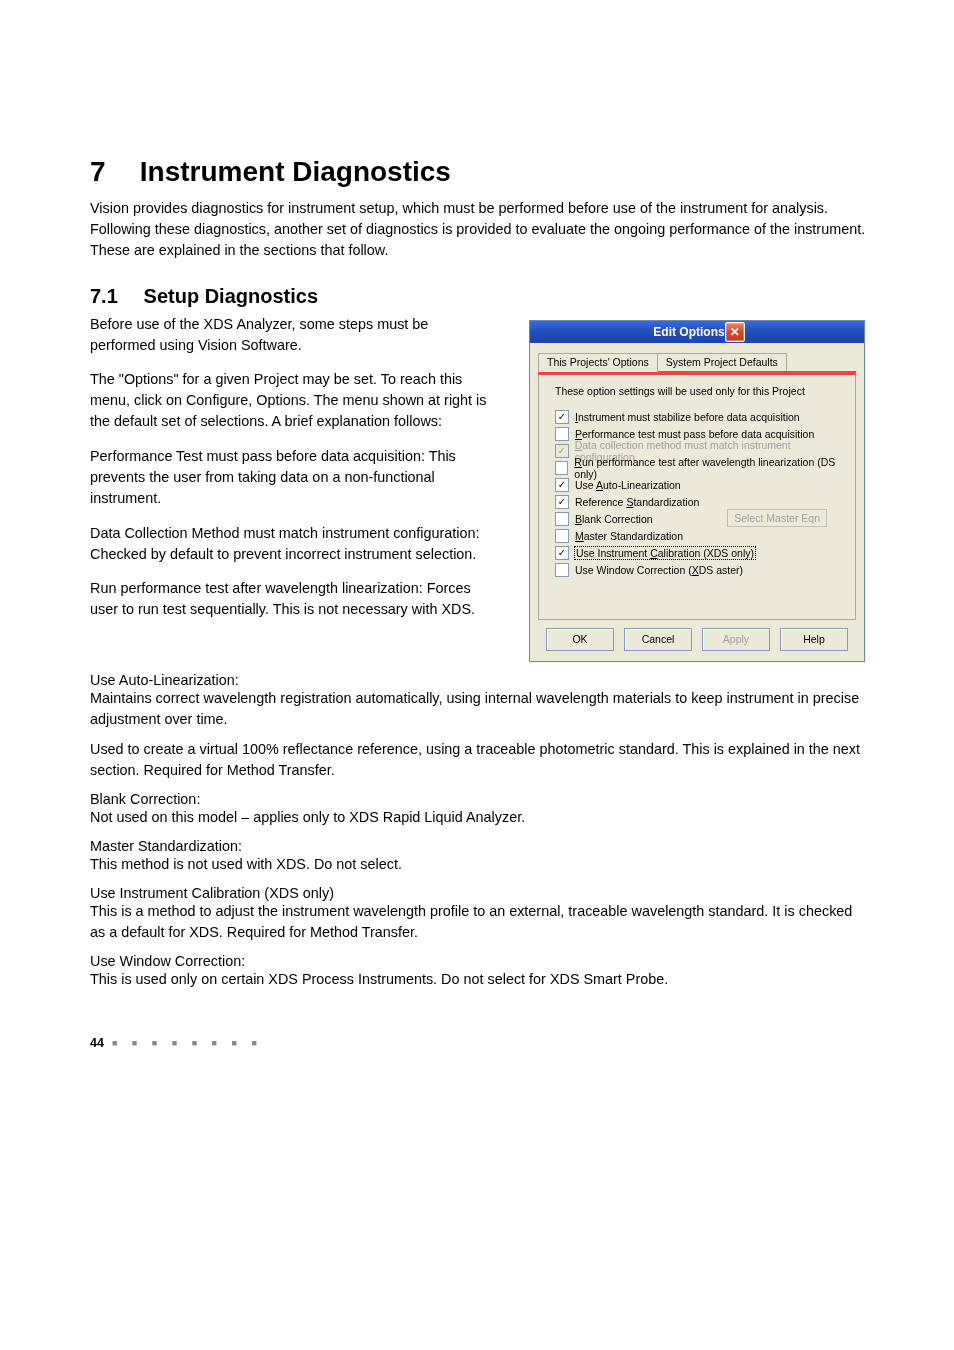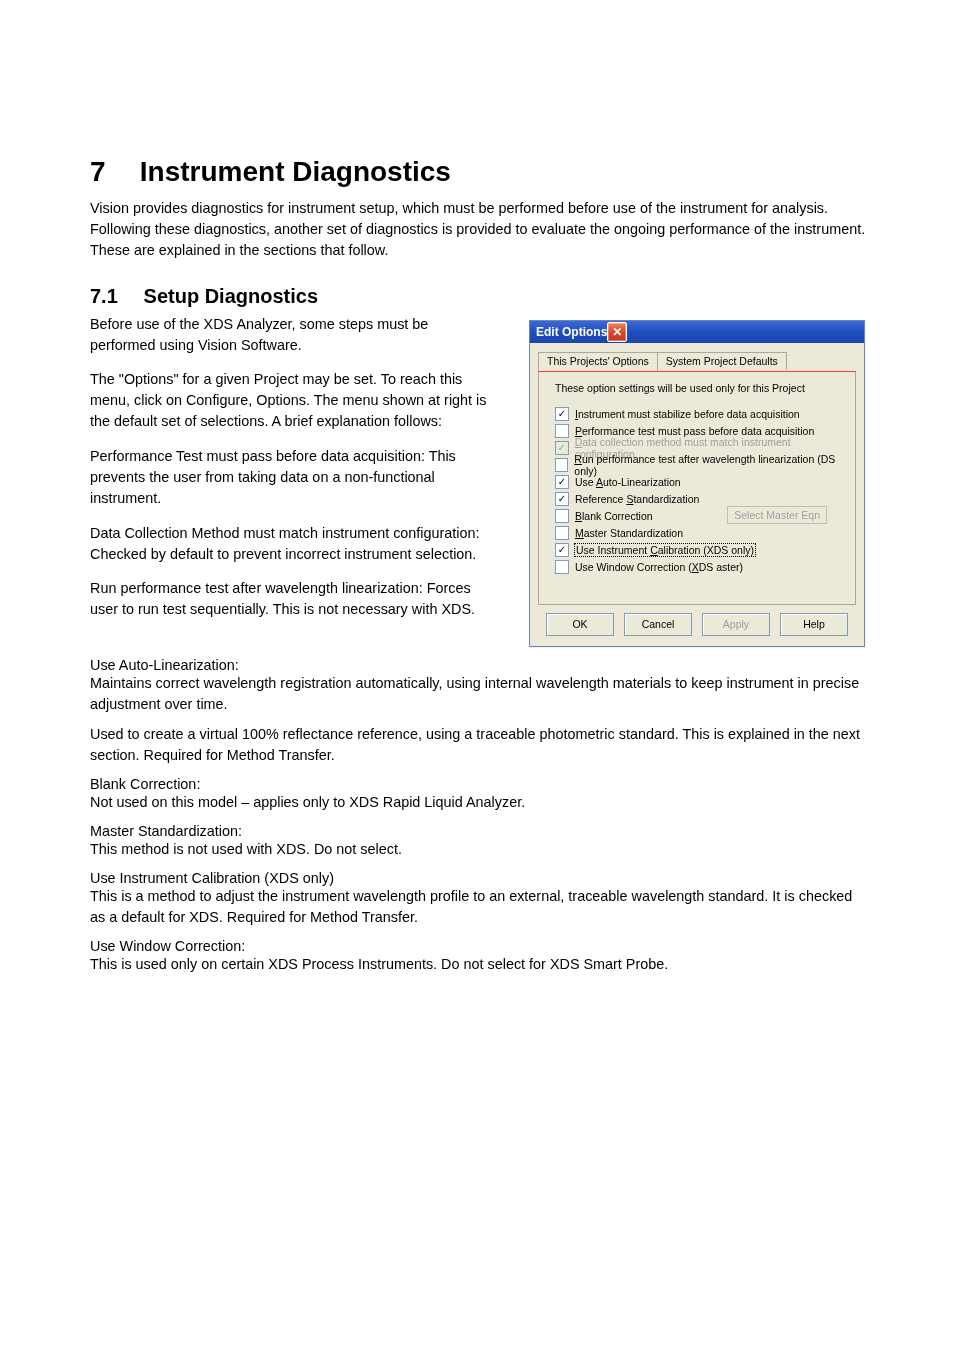--- a/index.html
+++ b/index.html
@@ -73,21 +73,21 @@
     font-family: Tahoma, Verdana, sans-serif;
     box-shadow: 1px 1px 0 rgba(0,0,0,0.05);
     margin-top: 6px;
   }
   .dialog .titlebar {
     height: 22px;
     background: linear-gradient(to bottom, #3a6ad9, #1f4fbf 50%, #1a45b0);
     color: #fff;
     display: flex;
     align-items: center;
-    justify-content: flex-start;
+    justify-content: center;
     padding: 0 2px 0 6px;
     font-size: 12px;
     font-weight: 700;
   }
   .dialog .close-btn {
     width: 18px;
     height: 18px;
     background: linear-gradient(to bottom, #f0855d, #d9472a 50%, #c53a1f);
     border: 1px solid #fff;
     border-radius: 2px;
@@ -99,43 +99,43 @@
     justify-content: center;
     box-shadow: inset 0 0 0 1px rgba(255,255,255,0.3);
   }
   .dialog-body {
     padding: 8px 8px 10px 8px;
     font-size: 10.5px;
     color: #000;
   }
   .tab-row {
     display: flex;
-    align-items: center;
+    align-items: flex-end;
     height: 20px;
-    border-bottom: 1px solid #ef4444;
+    border-bottom: 4px solid #ef4444;
   }
   .tab {
     padding: 2px 8px 3px 8px;
     font-size: 10.5px;
     border: 1px solid #aca899;
     border-bottom: none;
     background: #ece9d8;
     position: relative;
     margin-right: -1px;
   }
   .tab.active {
     background: #ece9d8;
     z-index: 2;
     border-bottom: 1px solid #ece9d8;
     margin-bottom: -1px;
   }
   .tab-content {
     border: 1px solid #aca899;
     border-top: none;
-    padding: 10px 10px 28px 10px;
+    padding: 10px 10px 40px 10px;
     background: #ece9d8;
   }
   .tab-desc {
     font-size: 10.5px;
     margin: 0 0 12px 6px;
   }
   .opt-row {
     display: flex;
     align-items: center;
     height: 17px;
@@ -337,14 +337,18 @@
     <p class="def-head">Master Standardization:</p>
     <p class="def-body">This method is not used with XDS. Do not select.</p>
 
     <p class="def-head">Use Instrument Calibration (XDS only)</p>
     <p class="def-body">This is a method to adjust the instrument wavelength profile to an external, traceable wavelength standard. It is checked as a default for XDS. Required for Method Transfer.</p>
 
     <p class="def-head">Use Window Correction:</p>
     <p class="def-body">This is used only on certain XDS Process Instruments. Do not select for XDS Smart Probe.</p>
   </div>
 
+  <div class="footer">
+    <span>44</span>
+    <span class="dots">■ ■ ■ ■ ■ ■ ■ ■</span>
+  </div>
 
 </div>
 
 </body></html>

